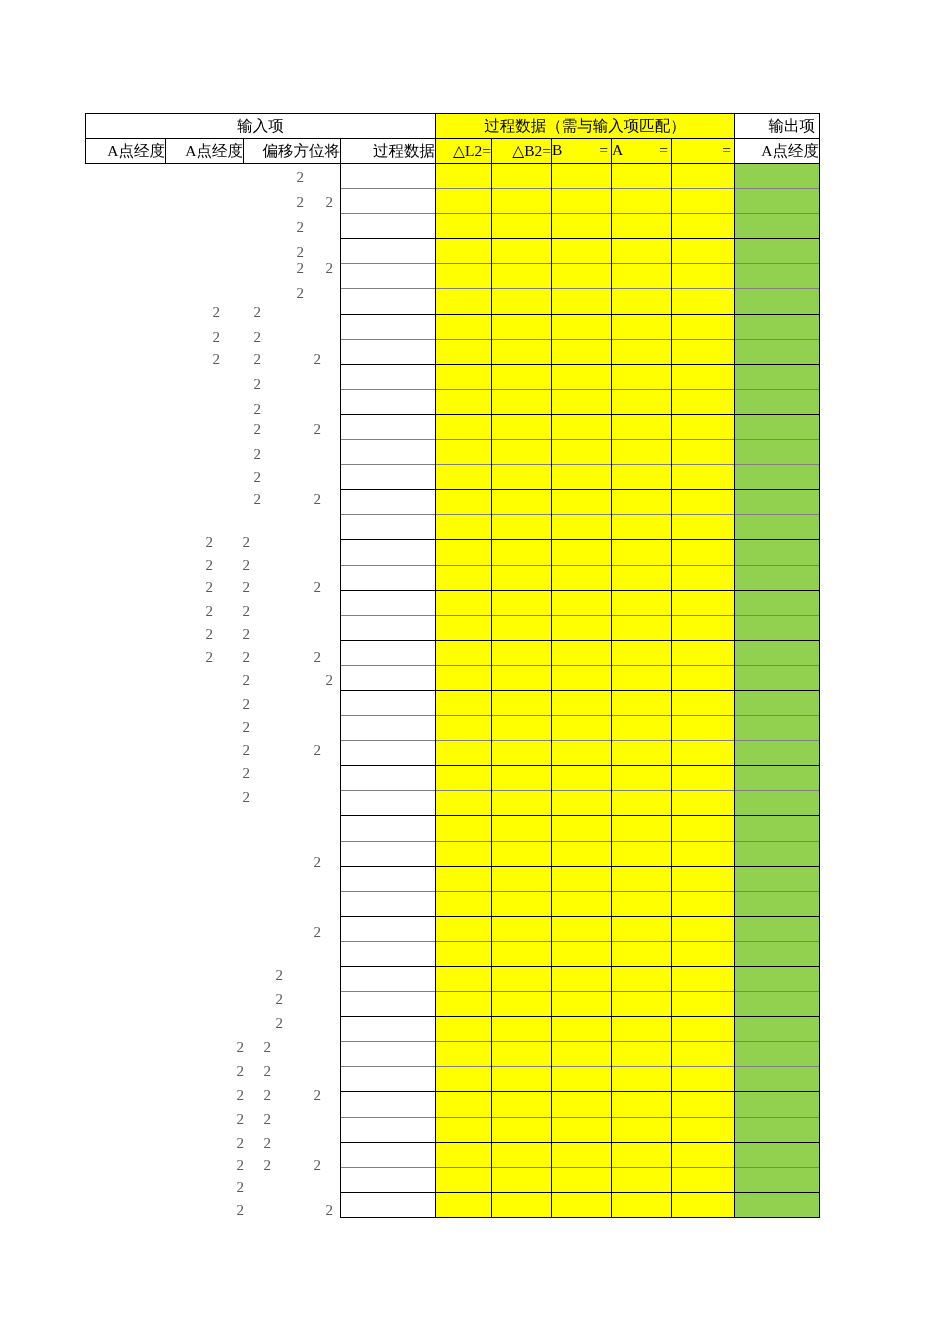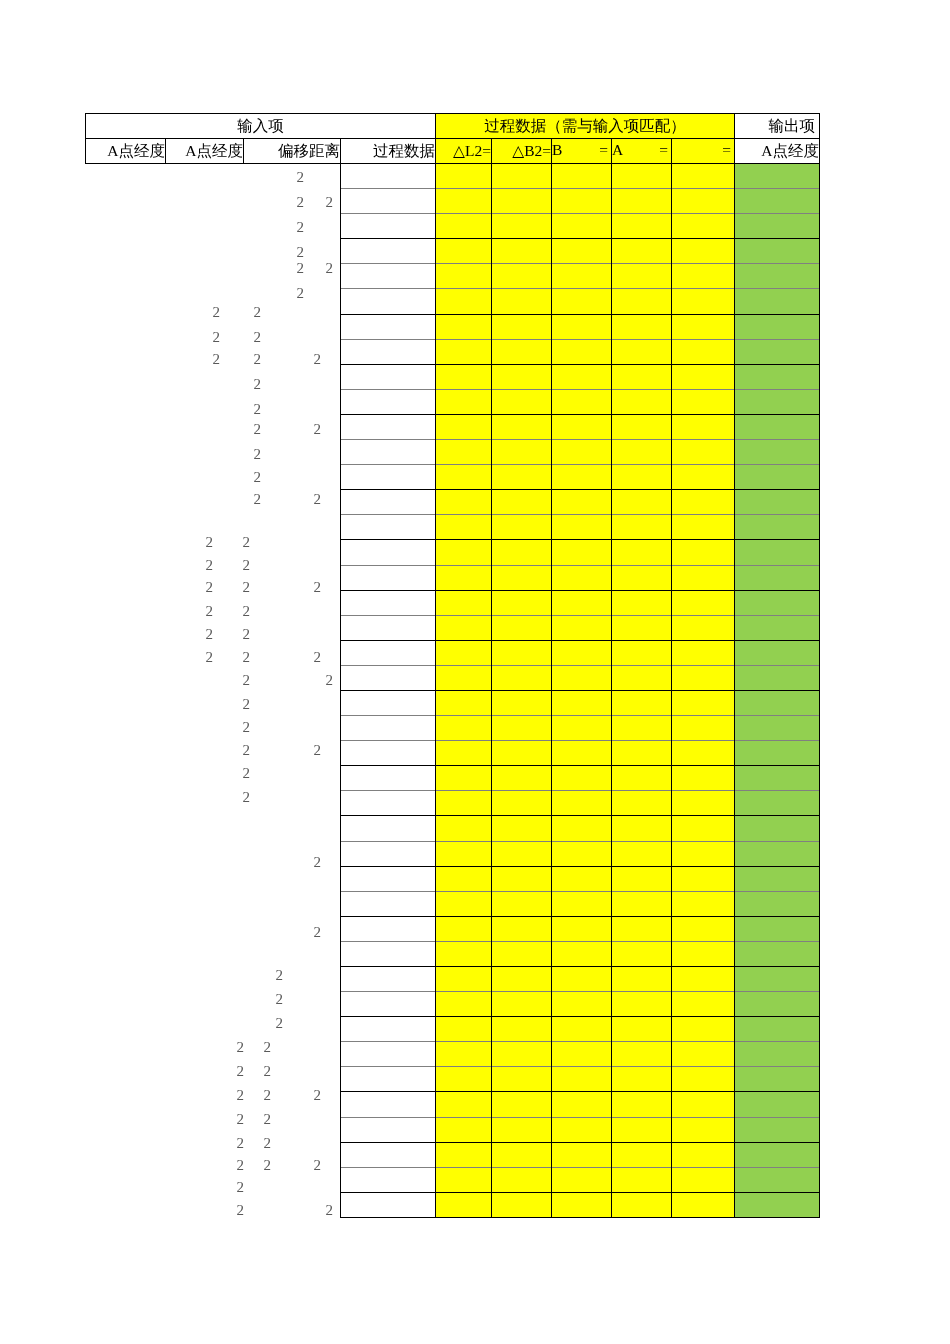--- a/index.html
+++ b/index.html
@@ -130,21 +130,21 @@
     </colgroup>
     <tbody>
         <tr>
       <td class="hd-group wht" colspan="4">输入项</td>
       <td class="hd-group yel" colspan="5">过程数据（需与输入项匹配）</td>
       <td class="hd-group right-align wht">输出项</td>
     </tr>
     <tr>
       <td class="hd-cell wht">A点经度</td>
       <td class="hd-cell wht">A点经度</td>
-      <td class="hd-cell wht">偏移距离</td>
+      <td class="hd-cell wht">偏移方位将</td>
       <td class="hd-cell wht">过程数据</td>
       <td class="hd-cell yel">△L2=</td>
       <td class="hd-cell yel">△B2=</td>
       <td class="hd-cell yel">
         <span class="eqpad">
           <span class="lft">B</span>
           <span class="rgt">=</span>
         </span>
       </td>
       <td class="hd-cell yel">

